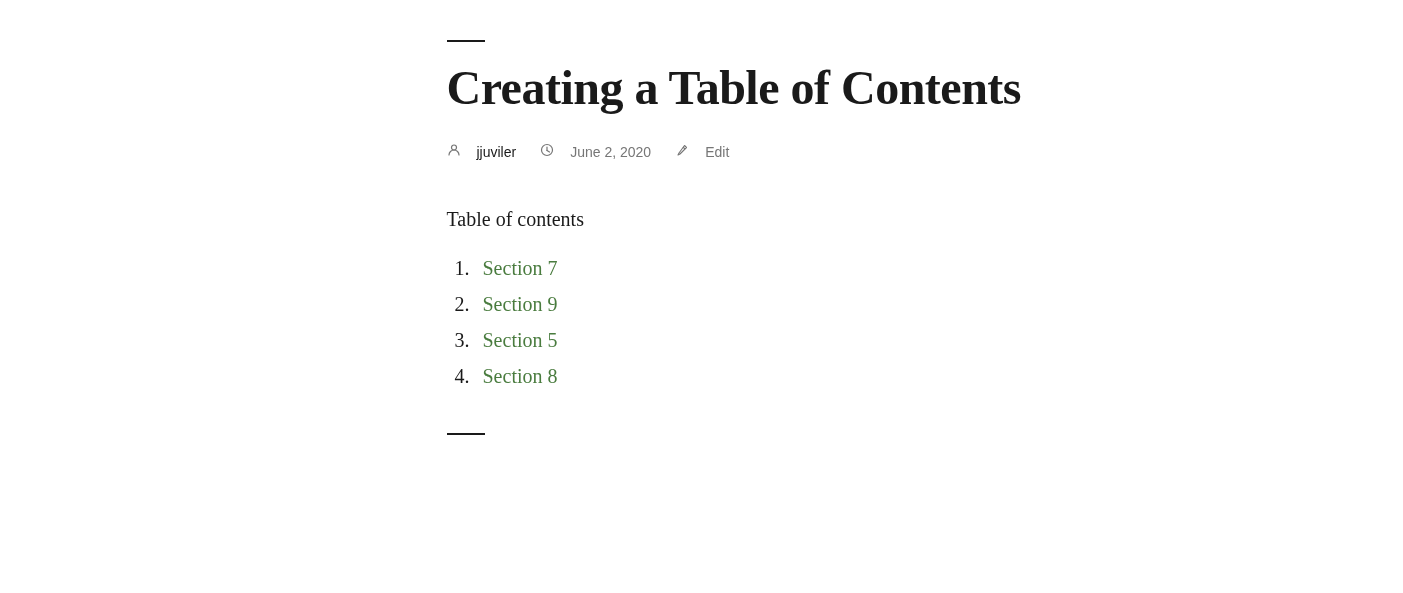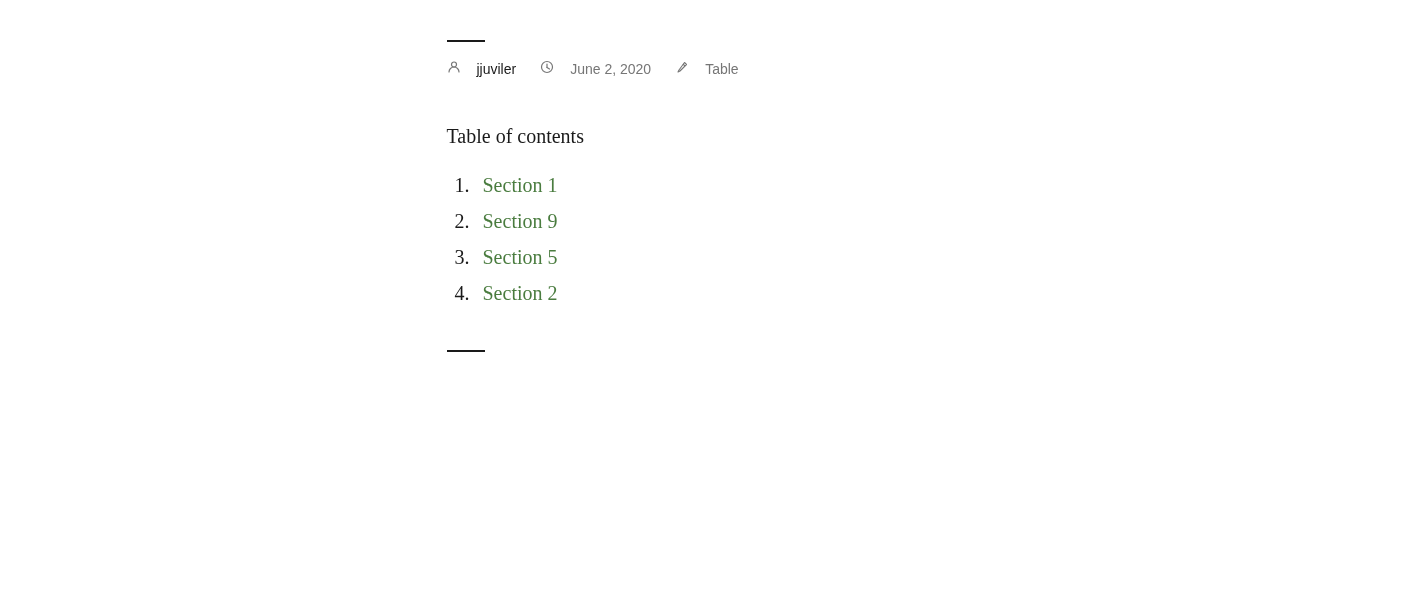--- a/index.html
+++ b/index.html
@@ -128,20 +128,21 @@
       margin-top: 40px;
     }
   </style>
 </head>
 <body>
 
 <div class="page-container">
 
   <div class="top-divider"></div>
 
+  <h1 class="post-title">Creating a Table of Contents</h1>
 
   <div class="post-meta">
     <div class="meta-item">
       <span class="meta-icon">
         <svg width="14" height="14" viewBox="0 0 14 14" fill="none" xmlns="http://www.w3.org/2000/svg">
           <circle cx="7" cy="4.5" r="2.5" stroke="#767676" stroke-width="1.2" fill="none"></circle>
           <path d="M2 12c0-2.76 2.24-5 5-5s5 2.24 5 5" stroke="#767676" stroke-width="1.2" fill="none" stroke-linecap="round"></path>
         </svg>
       </span>
       <span class="meta-author">jjuviler</span>
@@ -158,41 +159,41 @@
       <span class="meta-date">June 2, 2020</span>
     </div>
 
     <div class="meta-item">
       <span class="meta-icon">
         <svg width="14" height="14" viewBox="0 0 14 14" fill="none" xmlns="http://www.w3.org/2000/svg">
           <path d="M9.5 2.5l2 2-6.5 6.5L3 12l1-2L9.5 2.5z" stroke="#767676" stroke-width="1.1" fill="none" stroke-linejoin="round"></path>
           <line x1="8" y1="4" x2="10" y2="6" stroke="#767676" stroke-width="1.1"></line>
         </svg>
       </span>
-      <a href="#" class="meta-edit">Table</a>
+      <a href="#" class="meta-edit">Edit</a>
     </div>
   </div>
 
 
   <p class="toc-heading">Table of contents</p>
 
   <ol class="toc-list">
     <li>
       <span class="toc-number">1.</span>
-      <a class="toc-link" href="#section-1">Section 1</a>
+      <a class="toc-link" href="#section-1">Section 7</a>
     </li>
     <li>
       <span class="toc-number">2.</span>
       <a class="toc-link" href="#section-2">Section 9</a>
     </li>
     <li>
       <span class="toc-number">3.</span>
       <a class="toc-link" href="#section-3">Section 5</a>
     </li>
     <li>
       <span class="toc-number">4.</span>
-      <a class="toc-link" href="#section-4">Section 2</a>
+      <a class="toc-link" href="#section-4">Section 8</a>
     </li>
   </ol>
 
   <div class="bottom-divider"></div>
 
 </div>
 
 </body></html>

